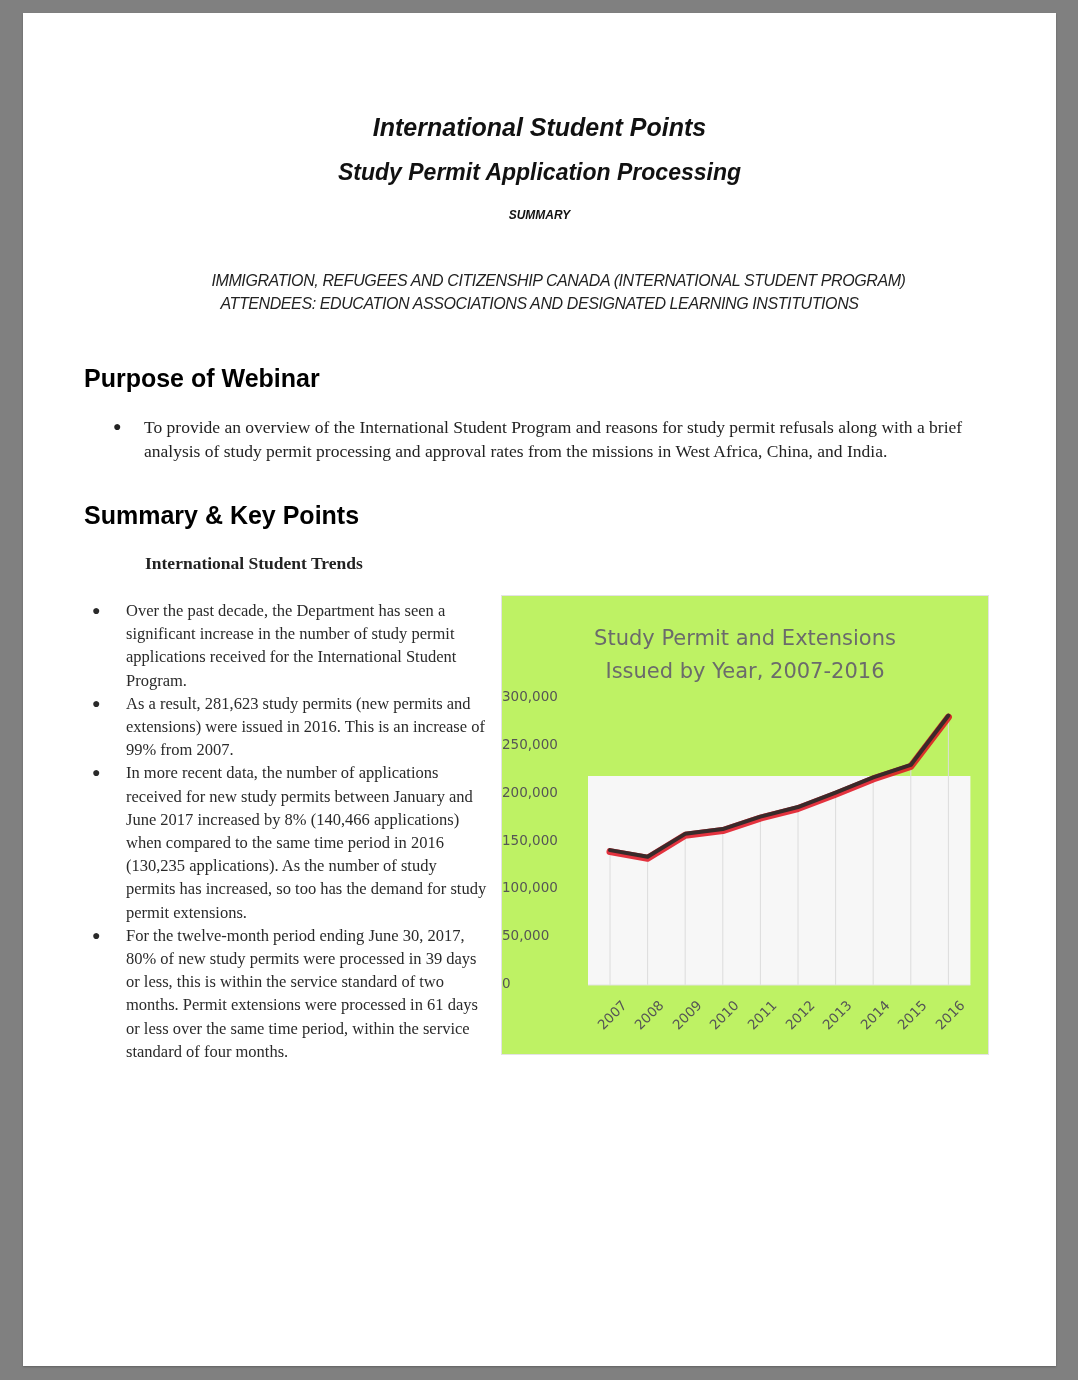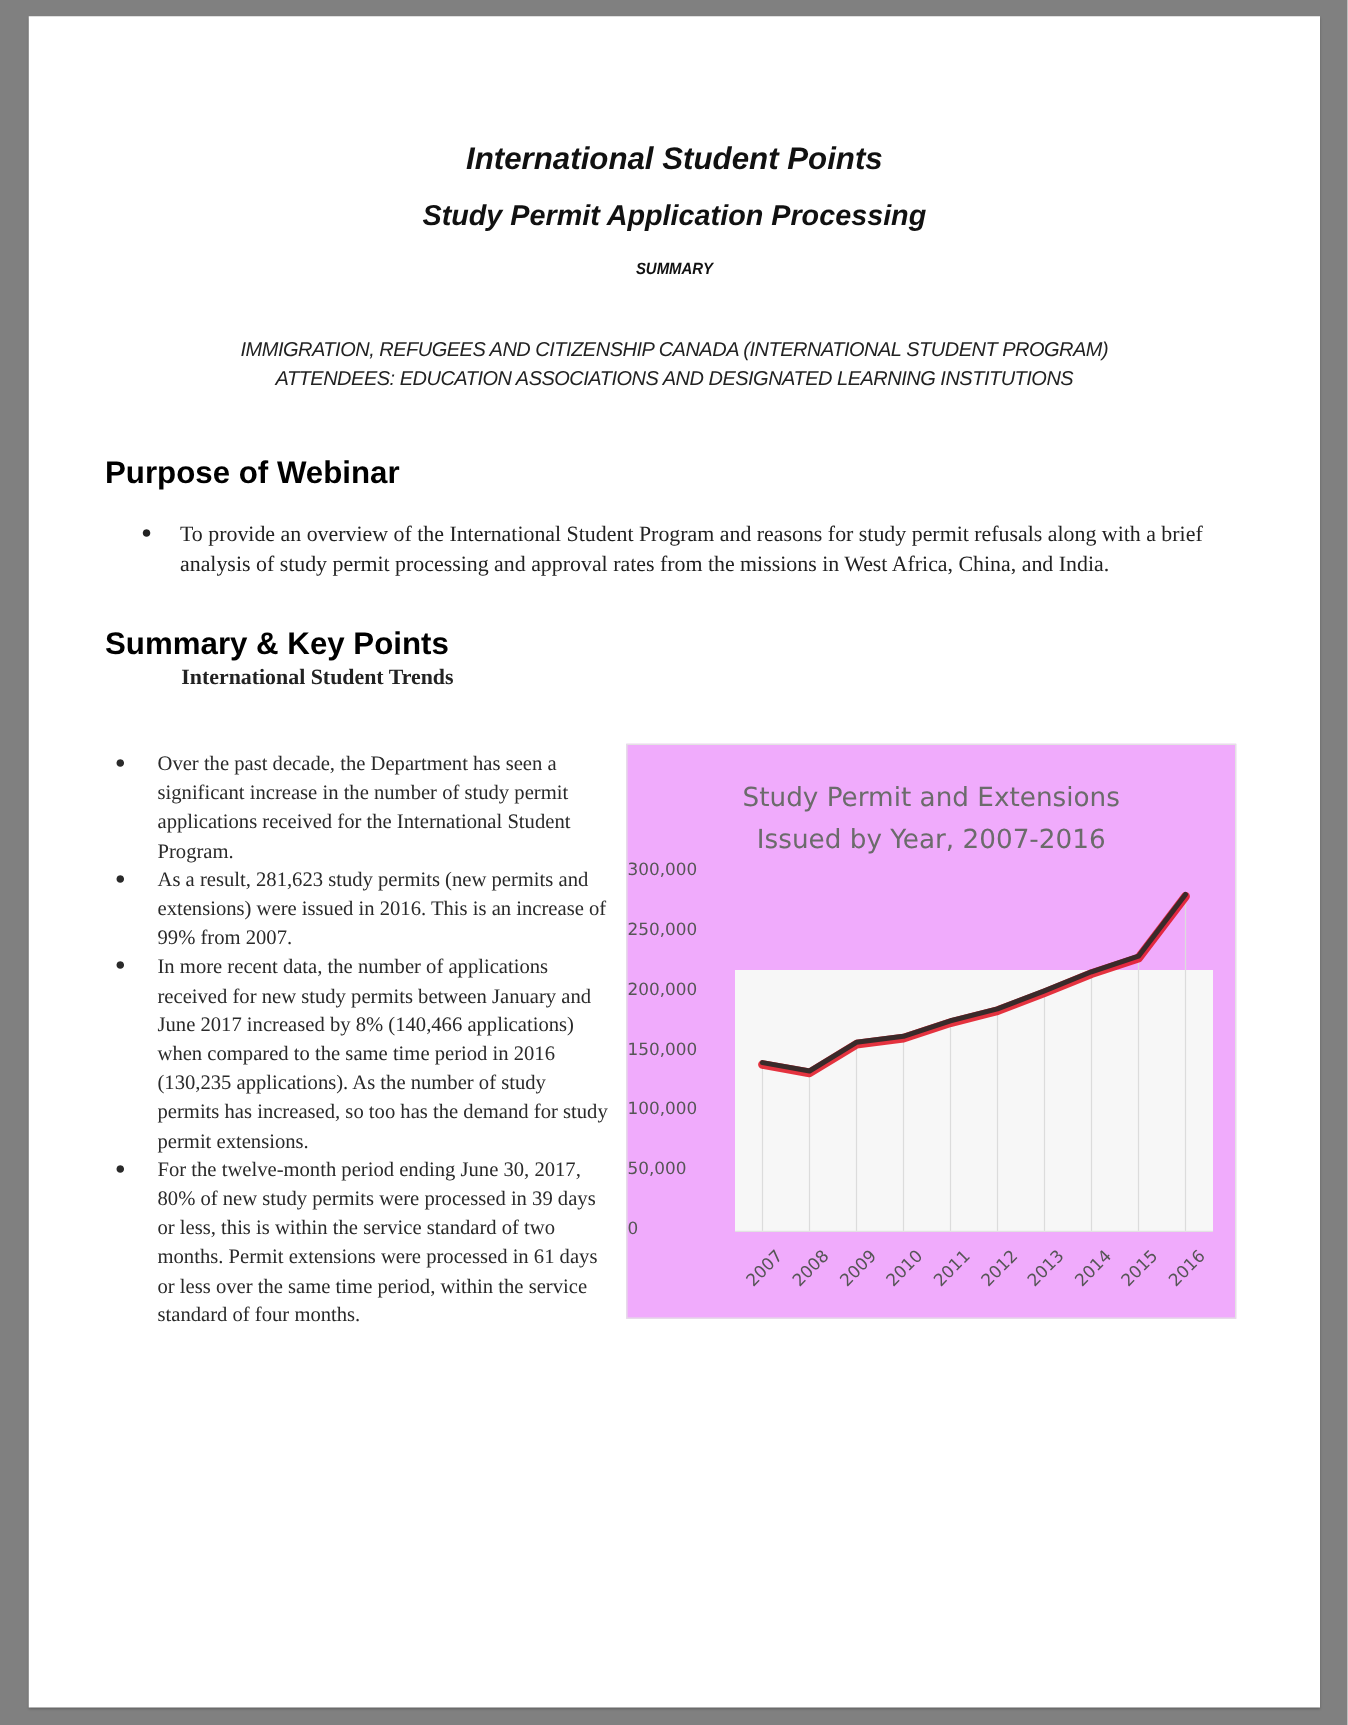--- a/index.html
+++ b/index.html
@@ -42,57 +42,57 @@
     transform: scaleX(0.92);
   }
   .meta {
     left: 0; width: 1033px;
     text-align: center;
     font-family: "Liberation Sans", sans-serif;
     font-style: italic;
     font-size: 16px; color: #222;
     letter-spacing: -0.4px;
   }
-  .meta1 { top: 259px; }
+  .meta1 { top: 259px; padding-left: 19px; }
   .meta2 { top: 282px; }
   .h2 {
     left: 61px;
     font-family: "Liberation Sans", sans-serif;
     font-weight: bold;
     font-size: 25px; color: #000000;
   }
   .h2-purpose { top: 351px; }
   .h2-summary { top: 488px; }
   .purpose-bullet {
     left: 90px; top: 402px; width: 880px;
     font-size: 17.5px; line-height: 24px; color: #222;
     display: flex;
   }
   .bullet-dot {
     width: 31px; flex: 0 0 31px;
     font-size: 14px;
   }
   .subhead {
-    left: 122px; top: 518px;
+    left: 122px; top: 540px;
     font-weight: bold; font-size: 17.5px; color: #222;
   }
   .trends {
     left: 66px; top: 586px; width: 400px;
     font-size: 16.5px; line-height: 23.2px; color: #2a2a2a;
   }
   .trend-item { display: flex; }
   .trend-item .bullet-dot { width: 34px; flex: 0 0 34px; padding-left: 3px; }
   .trend-text { flex: 1; }
 
   
   .chart-box {
     left: 478px; top: 582px;
     width: 486px; height: 458px;
     border: 1px solid #e3e3e3;
-    background: #f0abfc;
+    background: #bef264;
   }
   .chart-title {
     position: absolute; left: 0; top: 26px; width: 100%;
     text-align: center;
     font-family: "DejaVu Sans", sans-serif;
     font-size: 21px; line-height: 33px; color: #6b6b6b;
   }
   .chart-svg { position: absolute; left: 0; top: 0; }
   .ytick {
     position: absolute;

